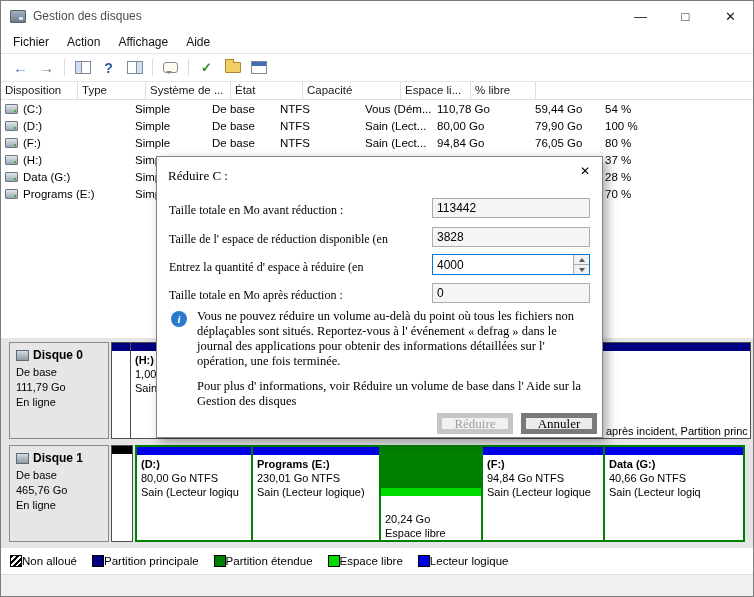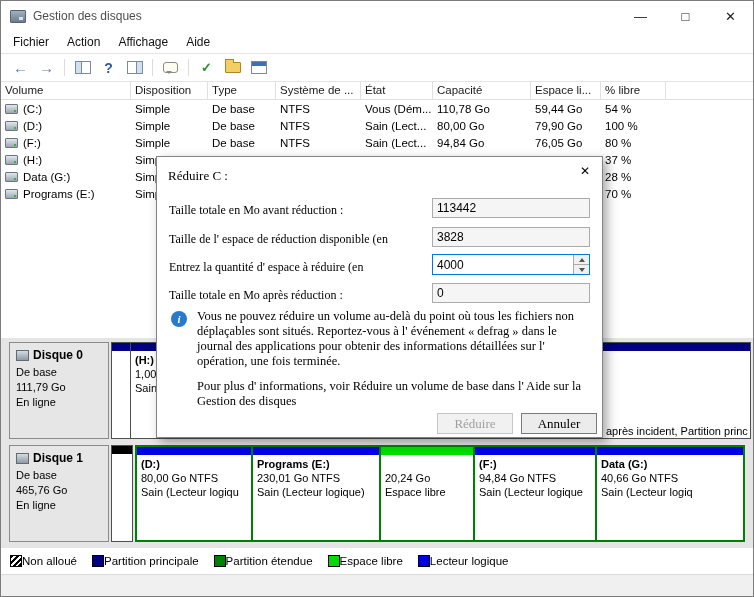--- a/index.html
+++ b/index.html
@@ -92,21 +92,21 @@
   .spin-btns{width:16px;display:flex;flex-direction:column;border-left:1px solid #ababab}
   .spin-btn{flex:1;display:flex;align-items:center;justify-content:center;background:#f0f0f0}
   .spin-btn + .spin-btn{border-top:1px solid #ababab}
   .tri-up{width:0;height:0;border-left:3px solid transparent;border-right:3px solid transparent;border-bottom:4px solid #555}
   .tri-down{width:0;height:0;border-left:3px solid transparent;border-right:3px solid transparent;border-top:4px solid #555}
   .dlg-info{position:absolute;left:14px;top:154px;width:16px;height:16px;border-radius:50%;background:#2979cc;
             color:#fff;display:flex;align-items:center;justify-content:center;font-size:11px;font-weight:bold;font-style:italic}
   .dlg-info-text{position:absolute;left:40px;top:152px;width:398px;line-height:15px;font-size:12.5px}
   .dlg-help-text{position:absolute;left:40px;top:222px;width:398px;line-height:15px;font-size:12.5px}
   .dlg-btn{position:absolute;width:76px;height:21px;display:flex;align-items:center;justify-content:center;
-           font-family:"Liberation Serif",serif;font-size:13px;border:1px solid #ec4899;background:#ececec;cursor:default}
+           font-family:"Liberation Serif",serif;font-size:13px;border:5px solid #ec4899;background:#ececec;cursor:default}
   .dlg-btn.shrink{left:280px;top:256px;color:#a0a0a0;border-color:#c6c6c6;background:#f1f1f1}
   .dlg-btn.cancel{left:364px;top:256px;border-color:#7a7a7a;color:#000}
 </style>
 </head>
 <body>
 
 <div class="window">
 
   <div class="titlebar">
     <span class="app-icon"></span>
@@ -153,21 +153,20 @@
     <div class="tb">
         <span class="folder-shape"></span>
       </div>
     <div class="tb">
         <span class="console-icon"></span>
       </div>
   </div>
 
   <div class="list">
     <div class="thead">
-        <div class="hcell c0">Volume</div>
         <div class="hcell c1">Disposition</div>
         <div class="hcell c2">Type</div>
         <div class="hcell c3">Système de ...</div>
         <div class="hcell c4">État</div>
         <div class="hcell c5">Capacité</div>
         <div class="hcell c6">Espace li...</div>
         <div class="hcell c7">% libre</div>
         <div class="hcell" style="flex: 1 1 0%; border-right: none;"></div>
       </div>
     <div class="tbody">
@@ -319,21 +318,21 @@
               </div>
             </div>
             <div class="part" style="width: 126px;">
               <div class="strip" style="background: rgb(0, 0, 232);"></div>
               <div class="ptxt">
                 <div class="plabel">Programs (E:)</div>
                 <div class="pline">230,01 Go NTFS</div>
                 <div class="pline">Sain (Lecteur logique)</div>
               </div>
             </div>
-            <div class="part" style="width: 92px;">
+            <div class="part" style="width: 100px; margin-top: 41px;">
               <div class="strip" style="background: rgb(0, 220, 0);"></div>
               <div class="ptxt">
                 <div class="plabel"></div>
                 <div class="pline">20,24 Go</div>
                 <div class="pline">Espace libre</div>
               </div>
             </div>
             <div class="part" style="width: 120px;">
               <div class="strip" style="background: rgb(0, 0, 232);"></div>
               <div class="ptxt">

